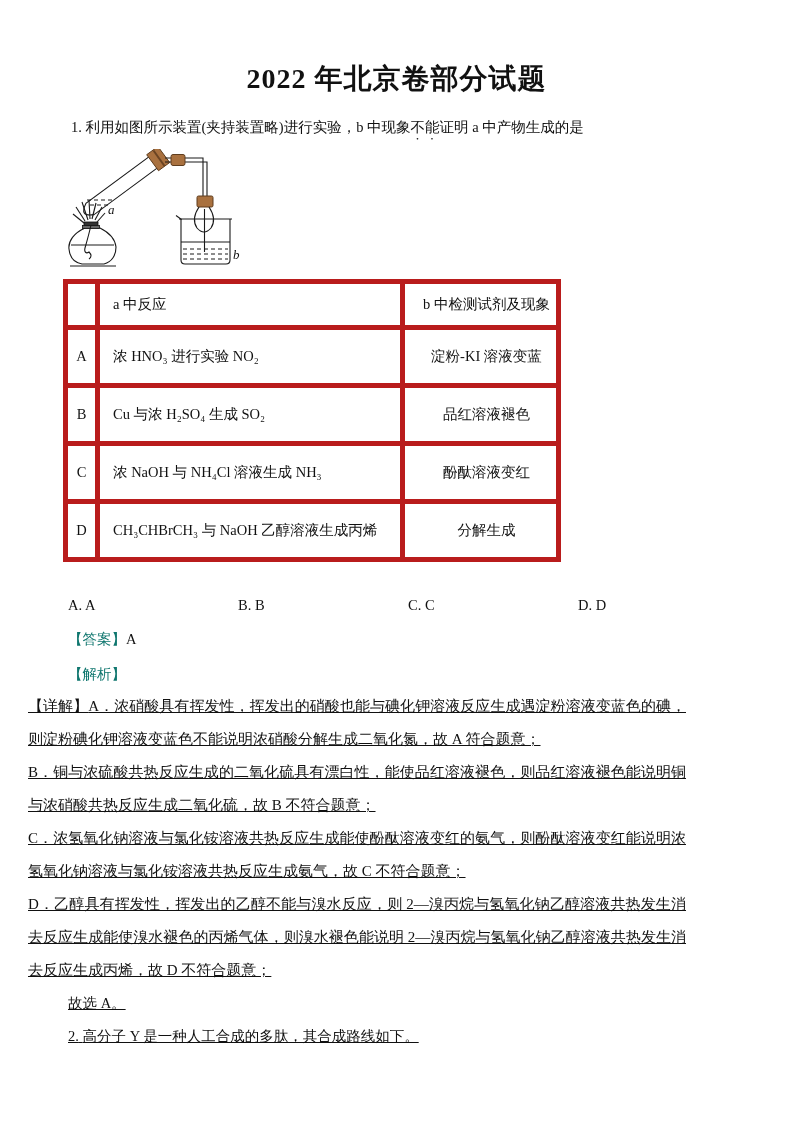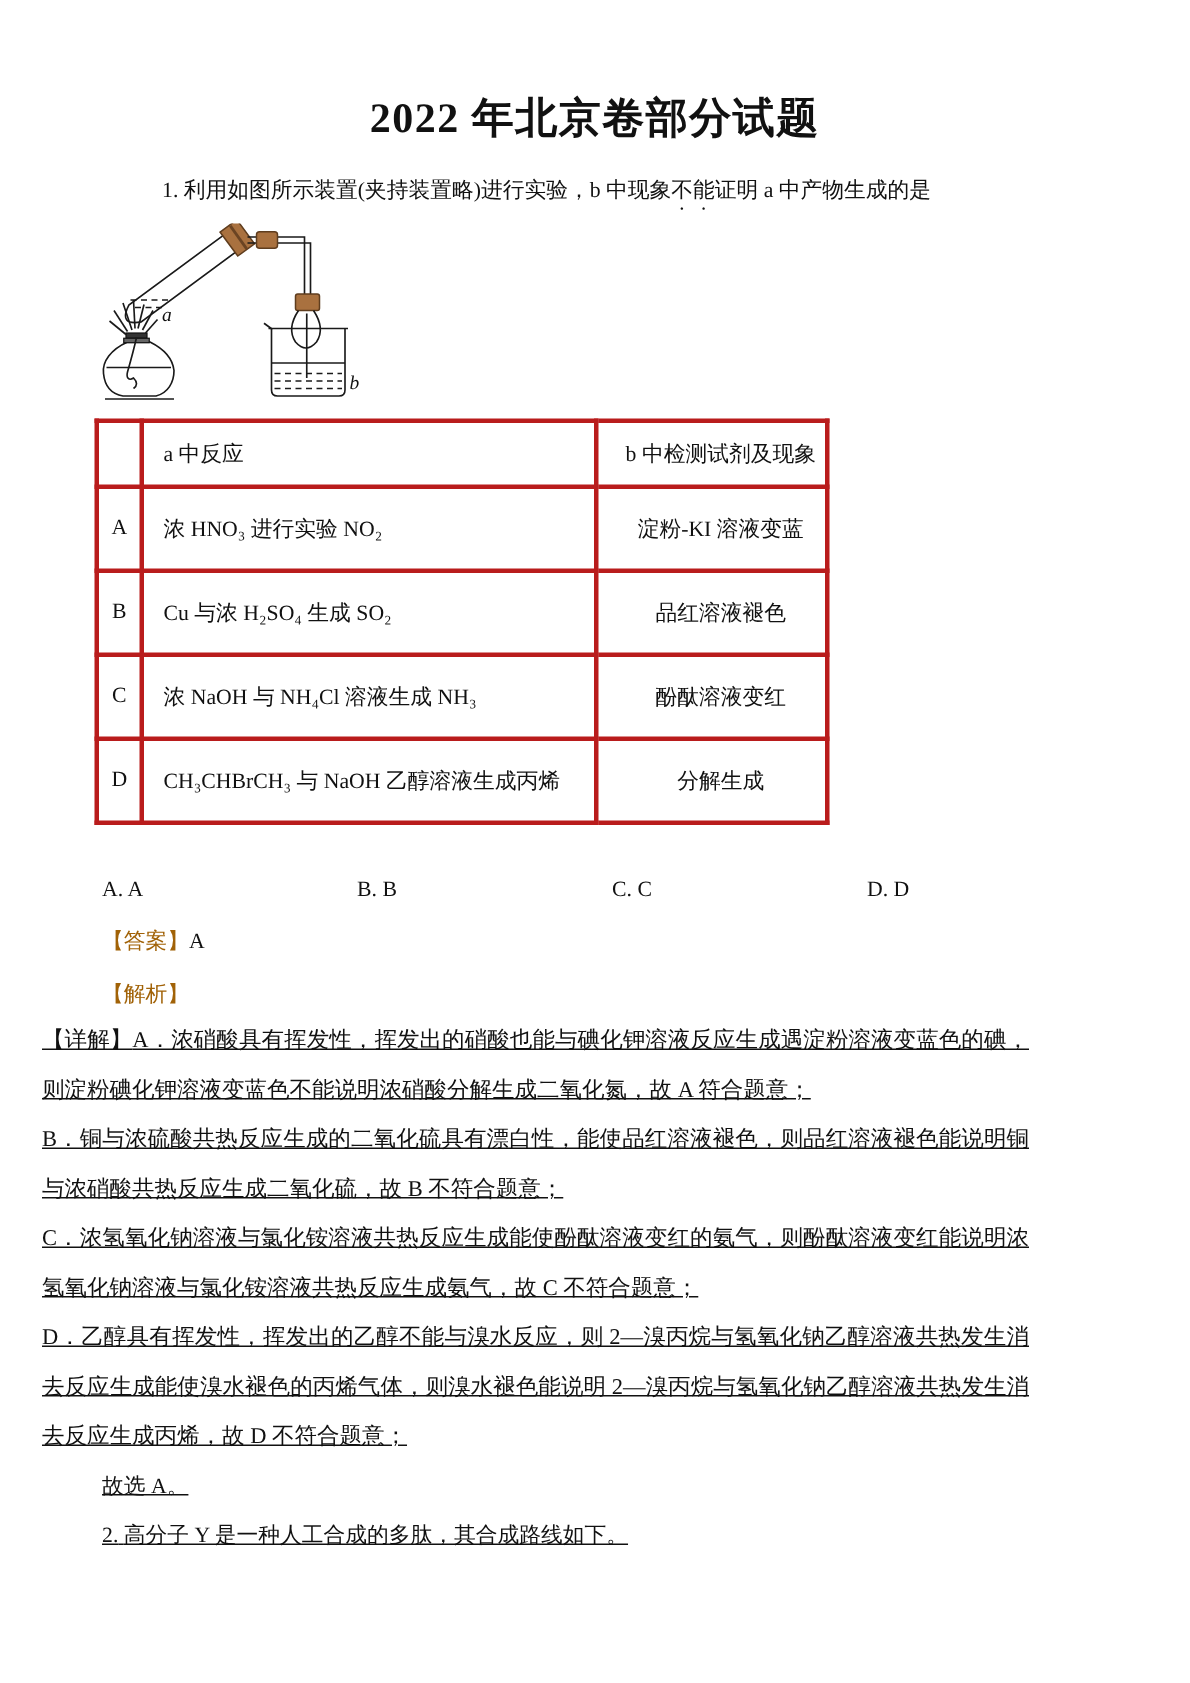--- a/index.html
+++ b/index.html
@@ -12,55 +12,55 @@
     overflow:hidden;
   }
   .doc-title{
     padding-top:60px;
     text-align:center;
     font-size:28px;
     font-weight:bold;
     letter-spacing:1px;
   }
   .q-line{
-    margin:19px 68px 0 108px;
+    margin:19px 68px 0 71px;
     font-size:14.5px;
     line-height:20px;
   }
   .emph{
     -webkit-text-emphasis:filled dot;
     -webkit-text-emphasis-position:under right;
     text-emphasis:filled dot;
     text-emphasis-position:under right;
   }
   .diagram-wrap{margin:6px 0 0 58px;height:128px;}
   .exp-table{
     margin:2px 0 0 63px;
     border-collapse:collapse;
     table-layout:fixed;
     font-size:14.5px;
   }
   .exp-table td{
-    border:3px solid #b91c1c;
+    border:5px solid #b91c1c;
     vertical-align:middle;
     padding:0;
   }
   .exp-table .c-key{width:27px;text-align:center;}
   .exp-table .c-reac{width:287px;padding-left:13px;}
   .exp-table .c-det{width:139px;padding-left:12px;text-align:center;}
   .exp-table tr.hdr td{height:41px;}
   .exp-table tr.datarow td{height:53px;}
   .choices{
     display:flex;
     margin:35px 0 0 68px;
     font-size:14.5px;
   }
   .choices .choice{width:170px;}
   .ans-line{margin:16px 68px 0 68px;font-size:14.5px;}
-  .blue{color:#a16207;}
+  .blue{color:#0f766e;}
   .detail{
     margin:6px 68px 0 28px;
     width:658px;
     font-size:15px;
     line-height:33px;
     text-align:justify;
     text-decoration:underline;
   }
   .detail p{margin:0;}
   .plain-line{margin:0 68px 0 68px;width:658px;font-size:14.5px;line-height:33px;text-decoration:underline;}

